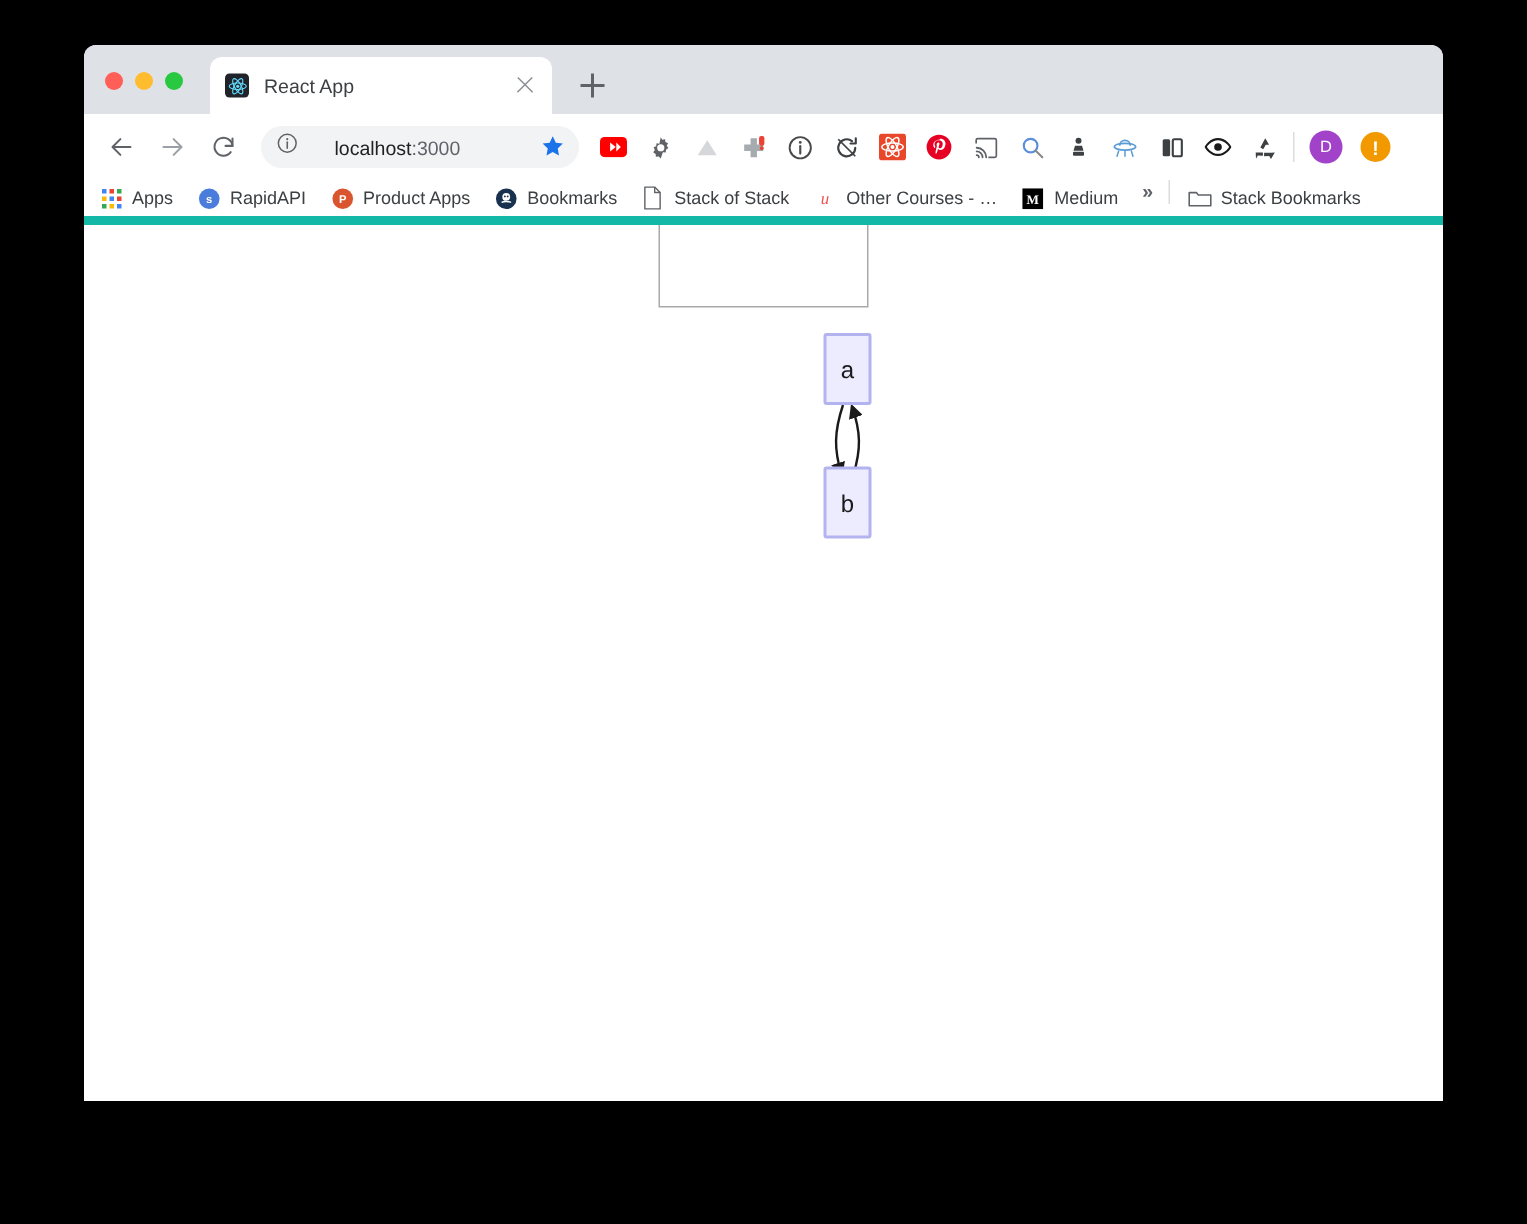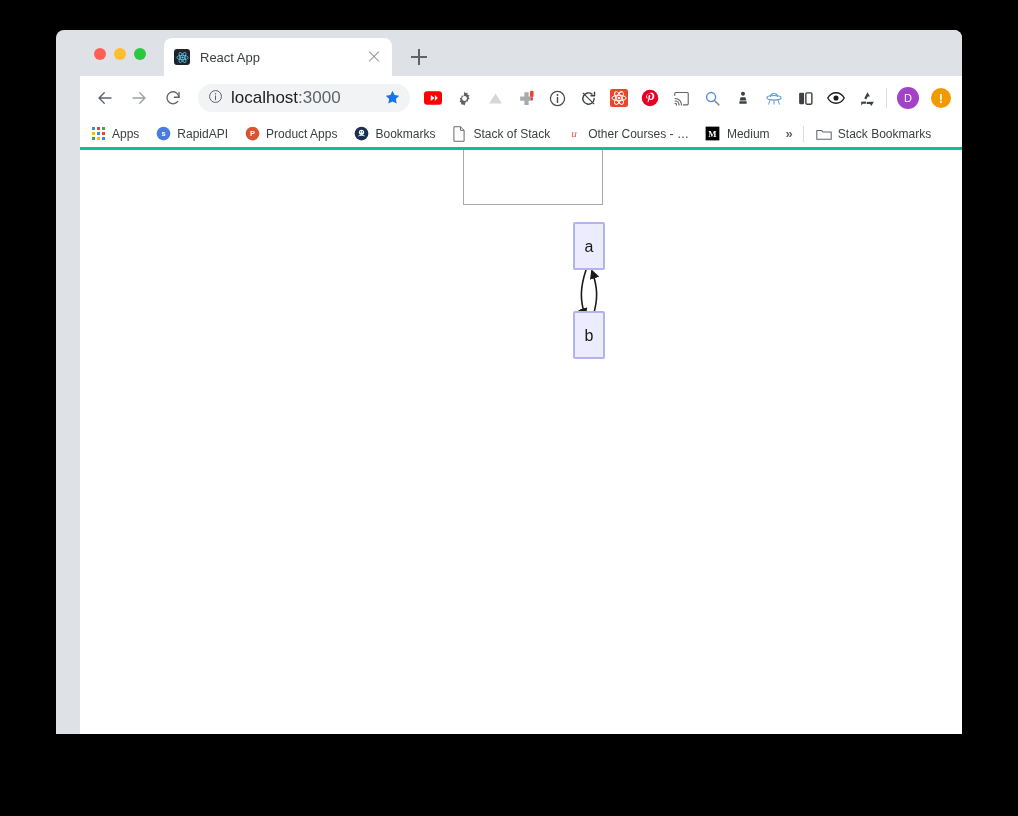--- a/index.html
+++ b/index.html
@@ -12,21 +12,20 @@
   }
 
   
   #browser-window {
     position: absolute;
     left: 56px; top: 30px;
     width: 906px; height: 704px;
     background: #dee1e6;
     border-radius: 8px 8px 0 0;
     overflow: hidden;
-    padding-left: 24px;
   }
 
   
   #tab-strip {
     position: relative;
     height: 46px;
     background: #dee1e6;
   }
   #traffic-lights {
     position: absolute;
@@ -104,23 +103,23 @@
     flex: 0 0 auto;
     width: 212px; height: 28px;
     background: #f1f3f4;
     border-radius: 14px;
     display: flex; align-items: center;
     padding: 0 8px 0 10px;
     margin-left: 6px;
   }
   #omnibox-url {
     flex: 1 1 auto;
-    font-size: 17px;
+    font-size: 13px;
     color: #202124;
-    margin-left: 8px;
+    margin-left: 24px;
     white-space: nowrap;
   }
   #omnibox-url .port { color: #5f6368; }
   #bookmark-star { flex: 0 0 auto; width: 18px; height: 18px; }
 
   #ext-icons {
     display: flex; align-items: center;
     margin-left: 14px;
     gap: 13px;
   }
@@ -149,22 +148,22 @@
     display: flex; align-items: center; justify-content: center;
     color: #fff; font-size: 13px; font-weight: bold;
     margin-left: 12px;
     flex: 0 0 auto;
   }
 
   
   #bookmarks-bar {
     height: 30px;
     background: #ffffff;
-    border-bottom: 3px solid #14b8a6;
-    display: flex; align-items: center;
+    border-bottom: 6px solid #14b8a6;
+    display: flex; 
     padding: 0 10px;
     font-size: 12px;
     color: #3c4043;
   }
   .bookmark {
     display: flex; align-items: center;
     margin-right: 16px;
     white-space: nowrap;
     flex: 0 0 auto;
   }

